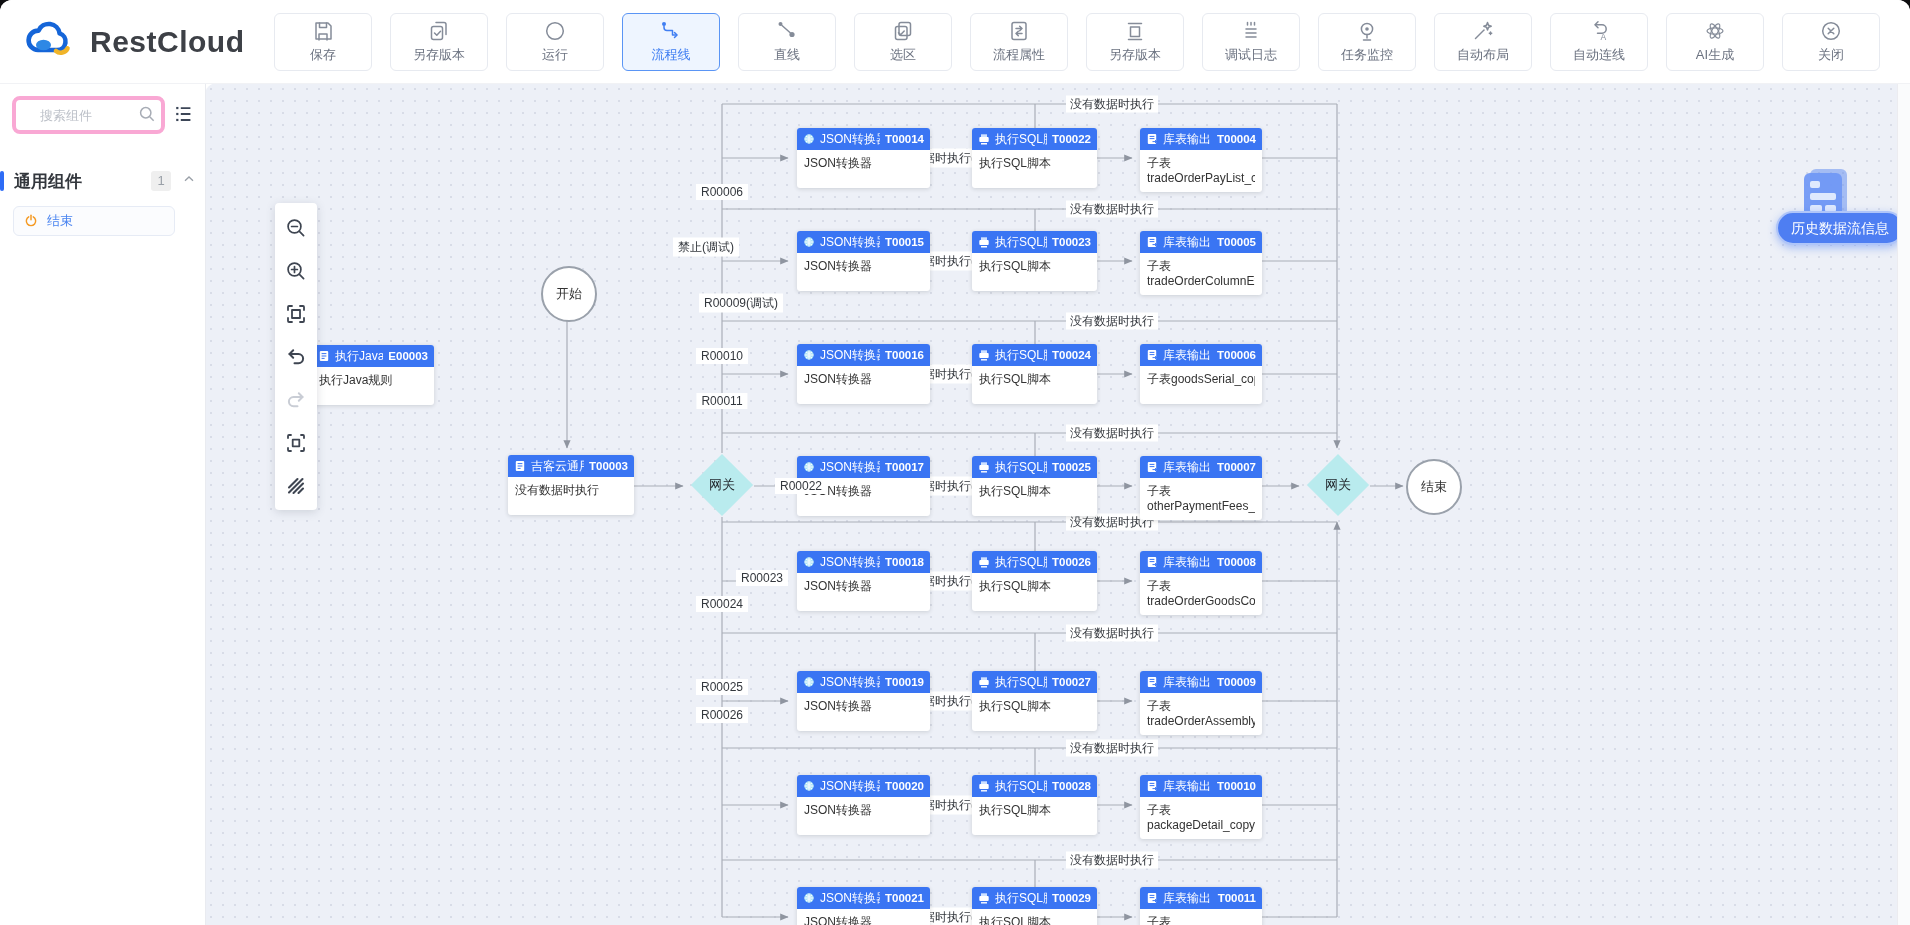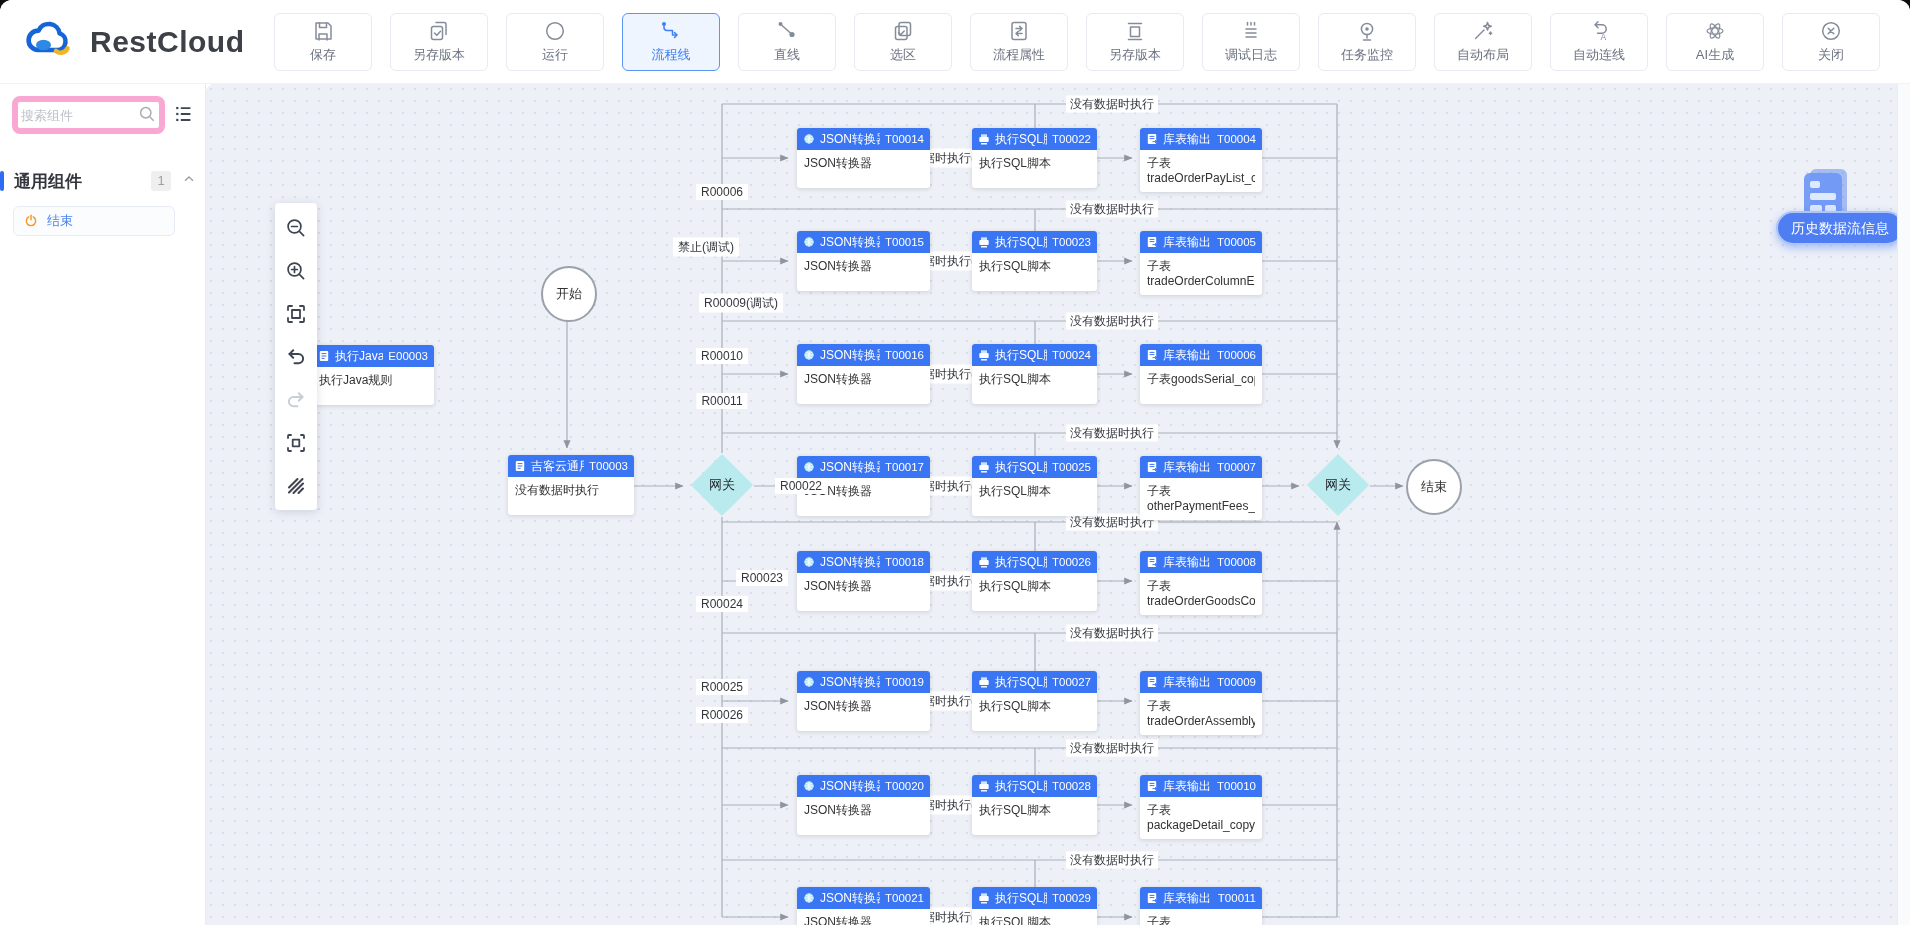--- a/index.html
+++ b/index.html
@@ -16,22 +16,22 @@
         display:flex;flex-direction:column;align-items:center;justify-content:center;gap:3px;
         color:#6b7280;font-size:13px;cursor:pointer;flex:0 0 auto;}
   .tbtn .tico{color:#858c99;height:24px;display:flex;align-items:center;}
   .tbtn.active{border-color:#5a95f5;background:#eef5ff;color:#3f7ef2;}
   .tbtn.active .tico{color:#3f7ef2;}
   
   .sidebar{position:absolute;top:83px;left:0;width:205px;bottom:0;background:#fff;
            border-right:1px solid #e9ebf0;z-index:9;}
   .searchrow{position:absolute;top:13px;left:12px;right:10px;display:flex;align-items:center;gap:8px;}
   .searchbox{position:relative;width:156px;height:38px;}
-  .searchbox input{width:100%;height:100%;box-sizing:border-box;border:6px solid #f9a8d4;border-radius:8px;
-           padding:0 30px 0 3px;font-size:13px;color:#333;outline:none;font-family:inherit;}
+  .searchbox input{width:100%;height:100%;box-sizing:border-box;border:4px solid #f9a8d4;border-radius:8px;
+           padding:0 30px 0 24px;font-size:13px;color:#333;outline:none;font-family:inherit;}
   .searchbox input::placeholder{color:#bcc0c8;}
   .searchbox .sico{position:absolute;right:8px;top:8px;color:#a7acb5;}
   .listico{color:#3c4657;cursor:pointer;margin-top:2px;}
   .sect{position:absolute;top:85px;left:0;right:8px;height:26px;display:flex;align-items:center;cursor:pointer;}
   .sectbar{width:4px;height:20px;background:#2e6cf6;border-radius:2px;margin-right:10px;}
   .secttitle{font-size:17px;font-weight:bold;color:#33373d;}
   .sectbadge{margin-left:auto;background:#efefef;color:#9aa0a8;font-size:13px;min-width:20px;height:20px;
              line-height:20px;text-align:center;border-radius:3px;}
   .sectchev{color:#9aa0a8;margin-left:10px;}
   .sitem{position:absolute;top:123px;left:13px;width:162px;height:30px;border:1px solid #e6ebf5;
@@ -42,21 +42,21 @@
   .canvas{position:absolute;left:205px;top:83px;right:0;bottom:0;overflow:hidden;background:#edf0f7;
           background-image:radial-gradient(#d8dce7 1px,transparent 1.3px);background-size:12px 12px;
           border-top-left-radius:12px;}
   .stage{position:absolute;left:-205px;top:-83px;width:1910px;height:925px;}
   .edges{position:absolute;left:0;top:0;z-index:1;}
   .node{position:absolute;background:#fff;border-radius:3px;box-shadow:0 1px 4px rgba(31,35,41,.16);
         z-index:3;font-size:12px;cursor:default;}
   .nh{height:22px;background:#3a75f3;color:#fff;display:flex;align-items:center;padding:0 6px;gap:5px;
       border-radius:3px 3px 0 0;}
   .nt{white-space:nowrap;overflow:hidden;}
-  .nid{margin-left:auto;font-size:11.5px;white-space:nowrap;}
+  .nid{margin-left:auto;font-size:11.5px;white-space:nowrap;font-weight:bold;}
   .nb{padding:6px 7px;color:#333;line-height:15px;min-height:26px;}
   .trunc{white-space:nowrap;overflow:hidden;}
   .gw{position:absolute;width:64px;height:64px;z-index:3;display:flex;align-items:center;
       justify-content:center;cursor:default;}
   .gw::before{content:"";position:absolute;inset:10px;background:#b9ebee;transform:rotate(45deg);}
   .gw span{position:relative;font-size:13px;color:#1f2329;}
   .cnode{position:absolute;width:52px;height:52px;border:2px solid #9aa1ab;border-radius:50%;background:#fff;
          display:flex;align-items:center;justify-content:center;font-size:13px;color:#333;z-index:3;}
   .elabel{position:absolute;background:#fff;padding:1px 5px;font-size:12px;color:#33373d;
           transform:translate(-50%,-50%);white-space:nowrap;z-index:4;}

